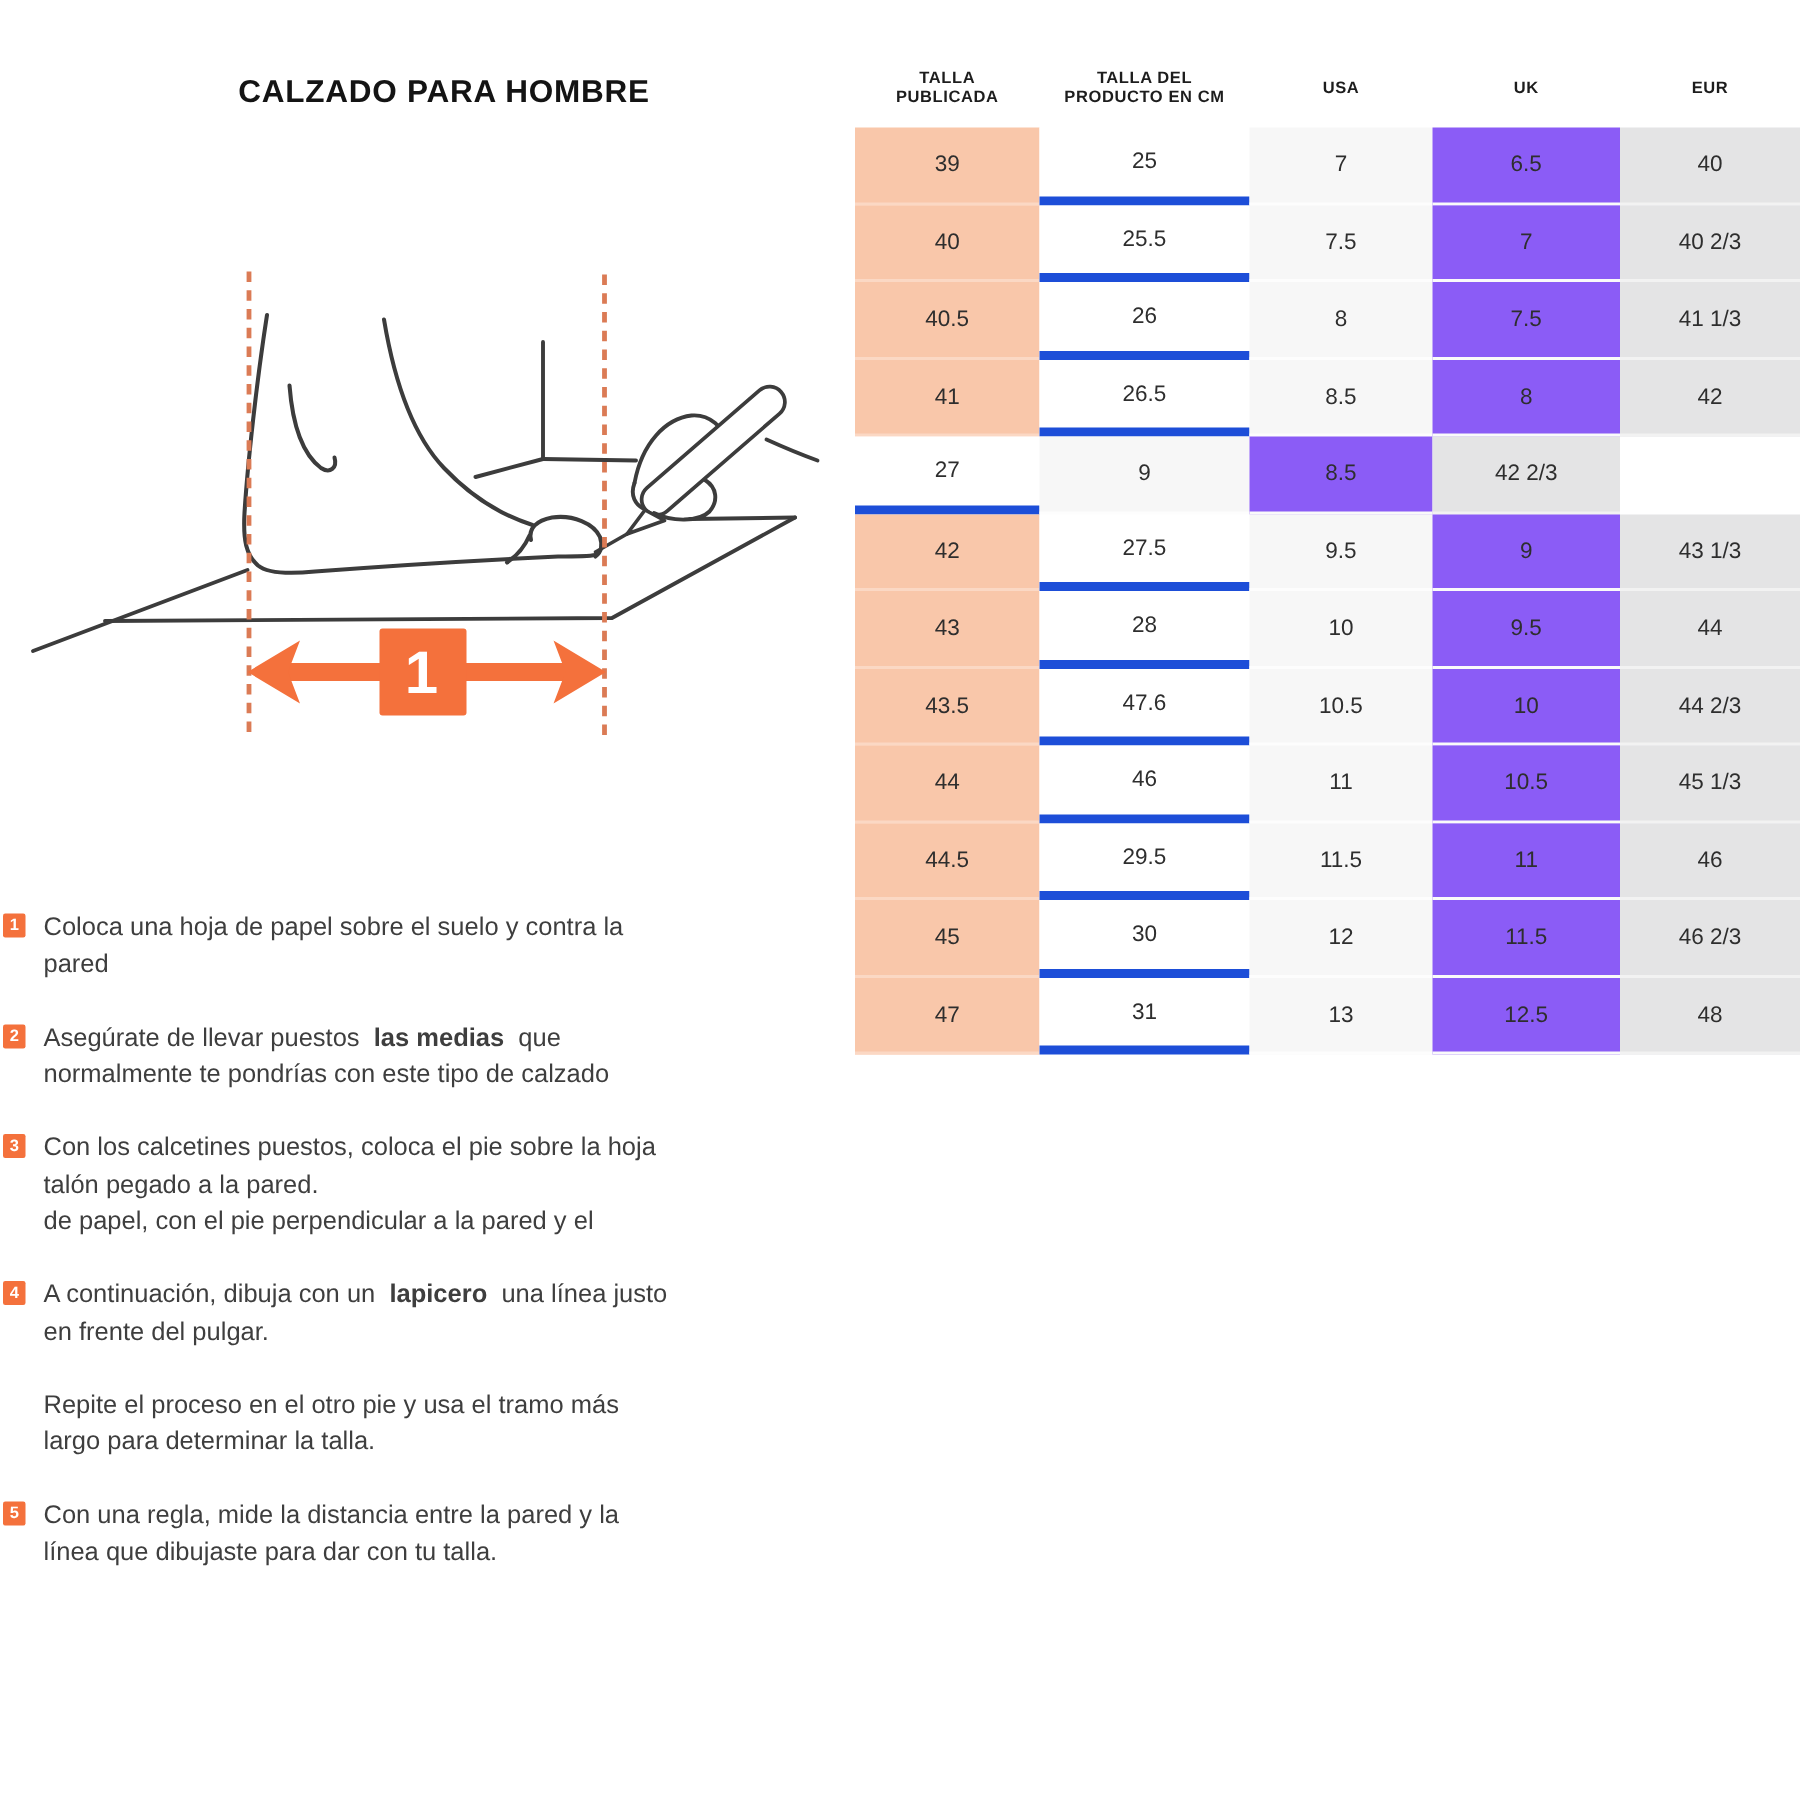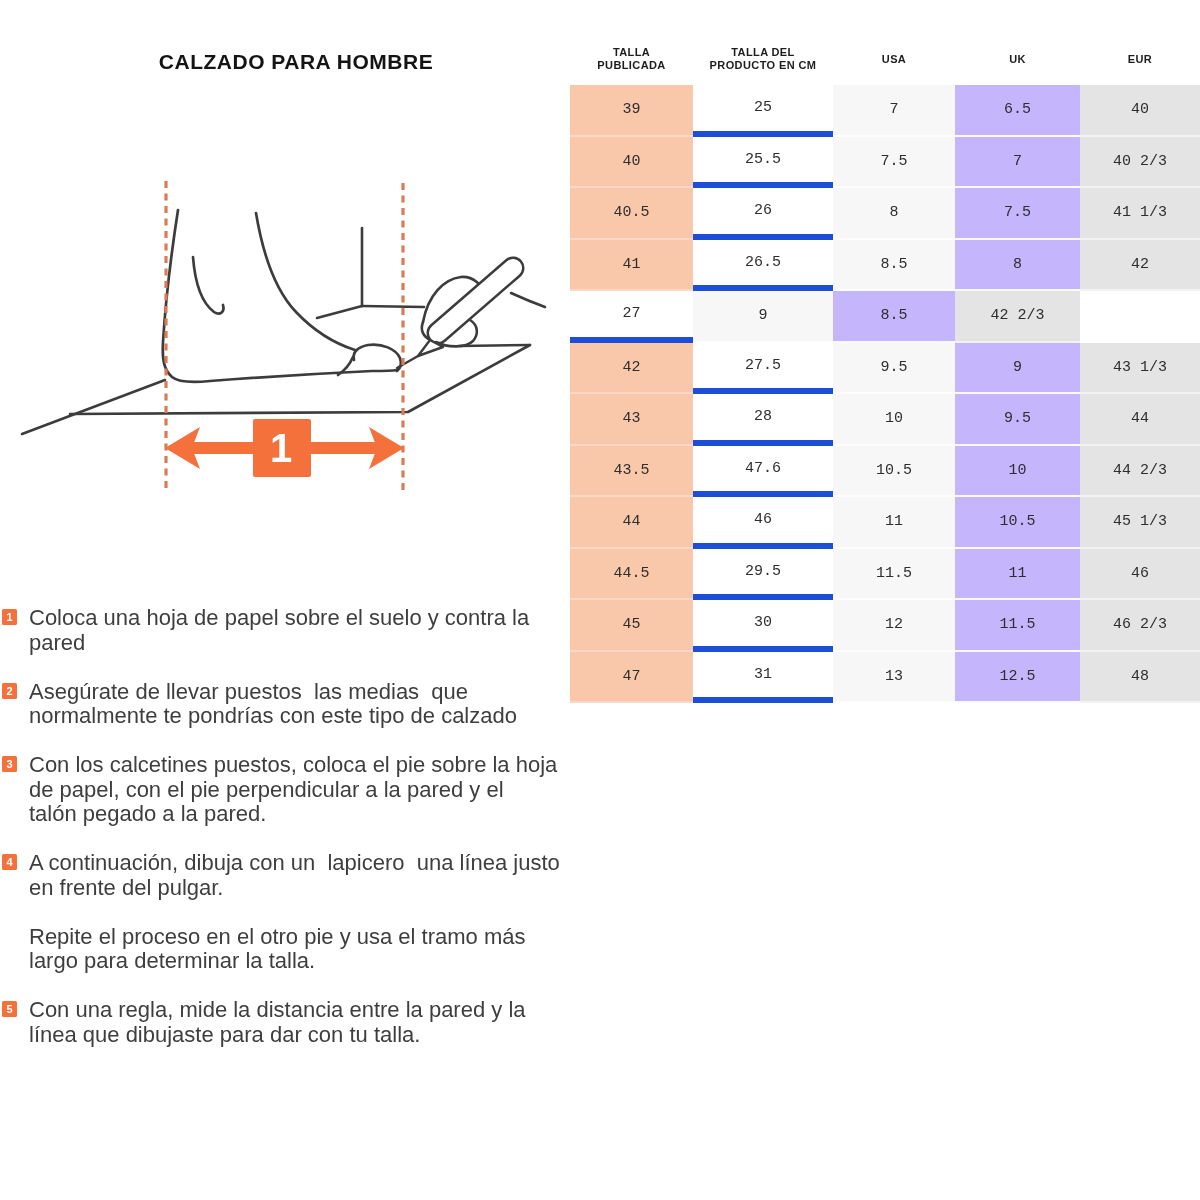--- a/index.html
+++ b/index.html
@@ -12,39 +12,39 @@
 
   
   .illus{position:absolute;left:0;top:150px;}
 
   
   .size-table{position:absolute;left:570px;top:33px;width:630px;}
   .tgrid{display:grid;grid-template-columns:123px 140px 122px 125px 120px;}
   .thead{height:52px;align-items:center;}
   .th{text-align:center;font-size:11px;font-weight:bold;letter-spacing:.4px;
       line-height:13px;color:#1d1d1d;}
-  .tr{height:51.5px;font-family:Liberation Mono, monospace;}
+  .tr{height:51.5px;}
   .td{display:flex;align-items:center;justify-content:center;font-size:15px;
       color:#2e2e2e;box-sizing:border-box;}
   .c0{background:#F9C7AA;border-bottom:2px solid #FBD8C4;}
   .c1{background:#FFFFFF;border-bottom:6px solid #1d4ed8;}
   .c2{background:#F7F7F7;border-bottom:2px solid #FDFDFD;}
-  .c3{background:#c4b5fd;border-bottom:2px solid #FAFAFA;}
+  .c3{background:#8b5cf6;border-bottom:2px solid #FAFAFA;}
   .c4{background:#E4E4E5;border-bottom:2px solid #F2F2F2;}
 
   
   .instructions{position:absolute;left:2px;top:606px;width:590px;}
   .instr{display:flex;gap:12px;margin-bottom:24.5px;}
   .badge{flex:0 0 auto;width:15px;height:16px;margin-top:3px;border-radius:1.5px;
          background:#F4713C;color:#fff;font-size:11px;font-weight:bold;
          display:flex;align-items:center;justify-content:center;}
   .badge.hidden{visibility:hidden;}
-  .itext{color:#3e3e3e;font-size:22px;}
+  .itext{color:#3e3e3e;font-size:17px;}
   .iline{white-space:pre;height:24.5px;line-height:24.5px;}
-  .iline strong{font-weight:normal;}
+  .iline strong{font-weight:bold;}
 </style>
 </head>
 <body>
 
 <div class="canvas">
 
   <div class="title">CALZADO PARA HOMBRE</div>
 
   <svg class="illus" width="580" height="370" viewBox="0 150 580 370" fill="none" stroke-linecap="round" stroke-linejoin="round">
 
@@ -212,22 +212,22 @@
         <span class="badge">2</span>
         <div class="itext">
           <div class="iline"><span>Asegúrate de llevar puestos </span><strong> las medias </strong><span> que</span></div>
           <div class="iline"><span>normalmente te pondrías con este tipo de calzado</span></div>
         </div>
       </div>
       <div class="instr">
         <span class="badge">3</span>
         <div class="itext">
           <div class="iline"><span>Con los calcetines puestos, coloca el pie sobre la hoja</span></div>
+          <div class="iline"><span>talón pegado a la pared.</span></div>
           <div class="iline"><span>de papel, con el pie perpendicular a la pared y el</span></div>
-          <div class="iline"><span>talón pegado a la pared.</span></div>
         </div>
       </div>
       <div class="instr">
         <span class="badge">4</span>
         <div class="itext">
           <div class="iline"><span>A continuación, dibuja con un </span><strong> lapicero </strong><span> una línea justo</span></div>
           <div class="iline"><span>en frente del pulgar.</span></div>
         </div>
       </div>
       <div class="instr">

